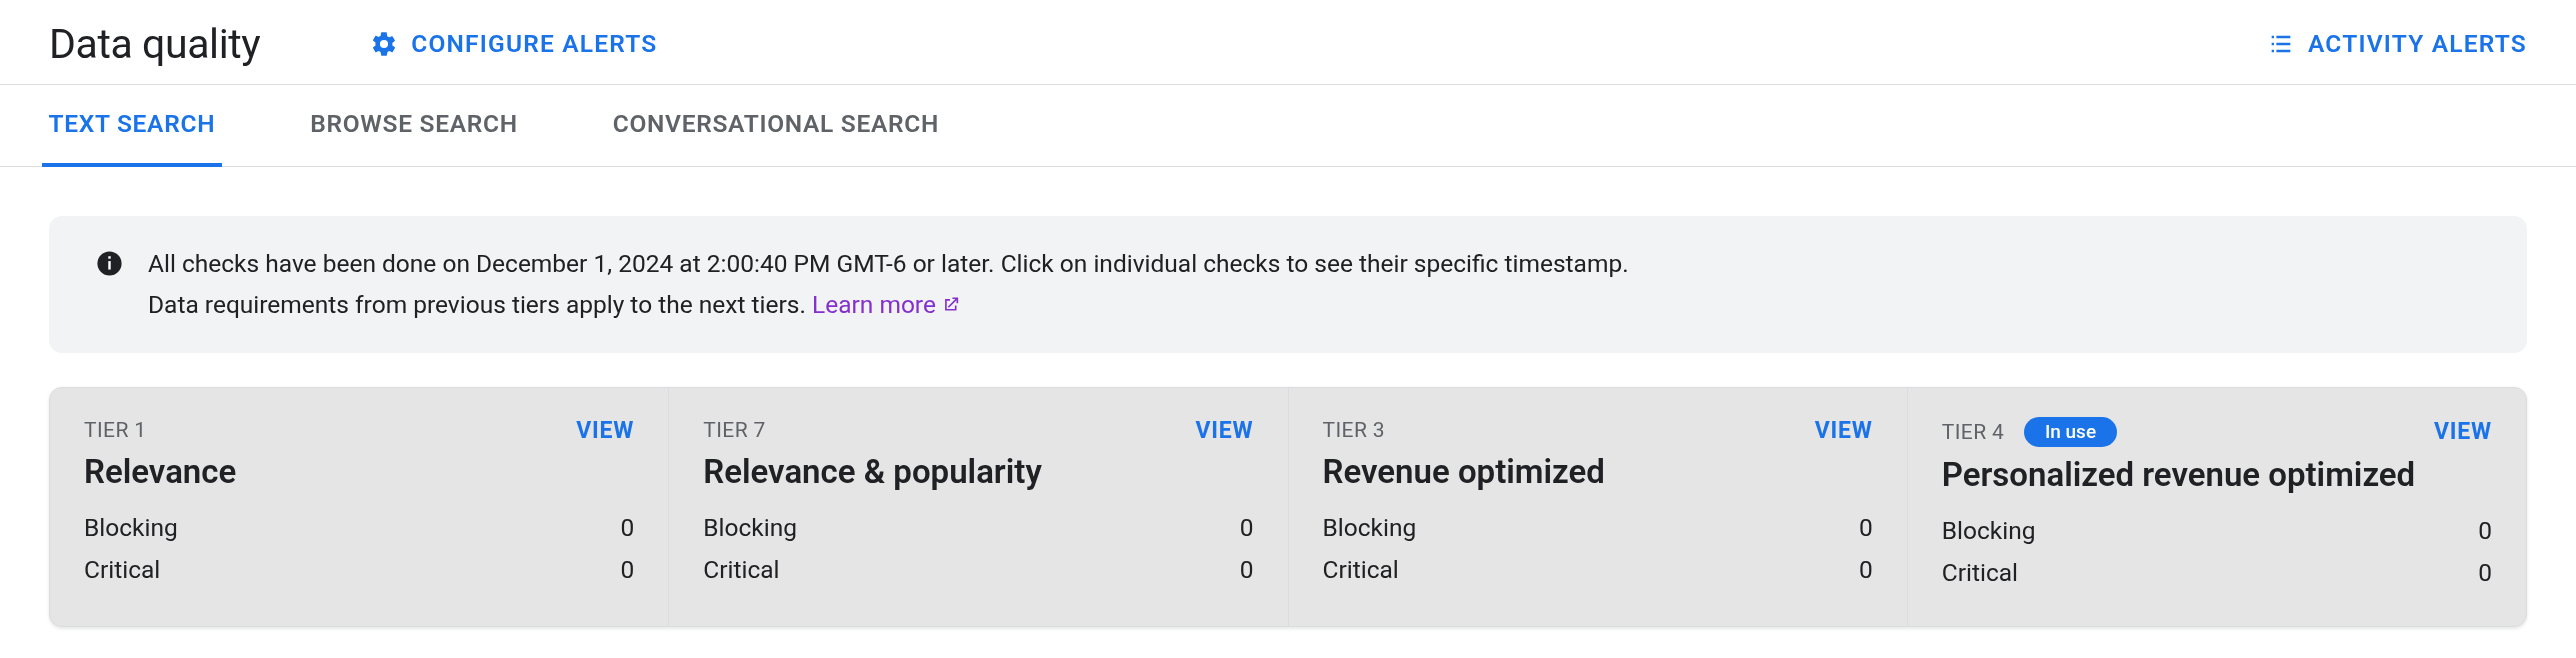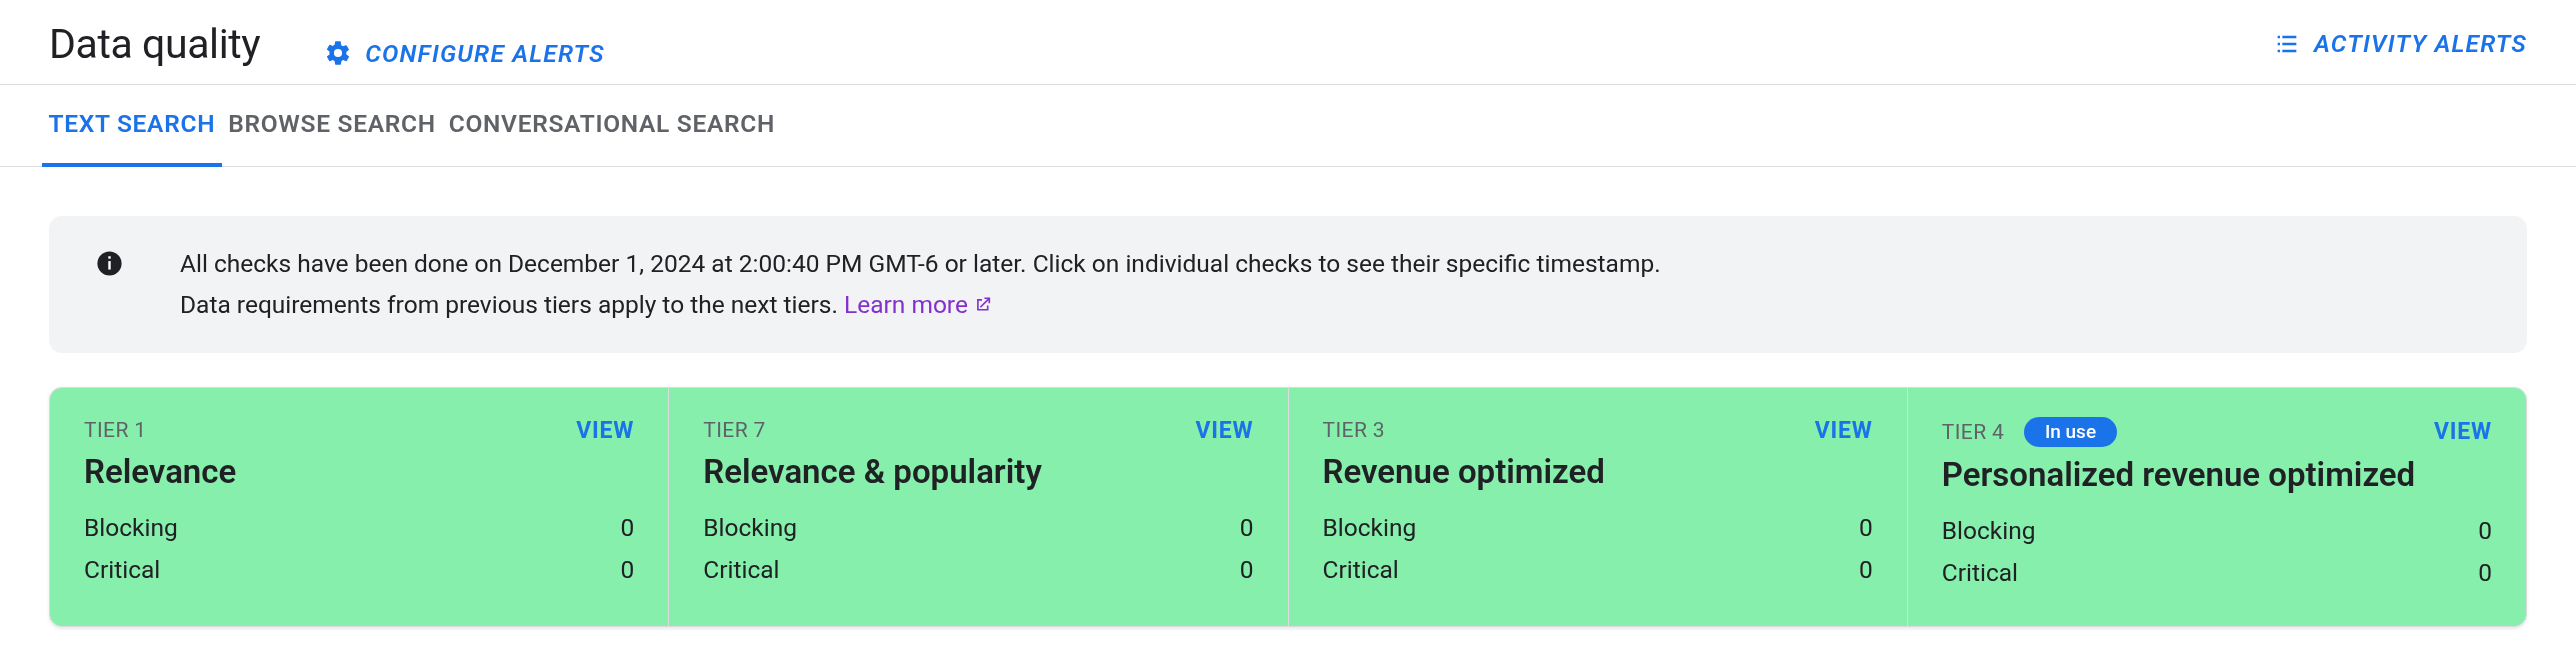--- a/index.html
+++ b/index.html
@@ -13,44 +13,44 @@
 
   .header {
     display: flex;
     align-items: center;
     justify-content: space-between;
     padding: 19.6px 49px 16.3px 49px;
     border-bottom: 0.8px solid #dadce0;
   }
   .header-left {
     display: flex;
-    align-items: flex-end;
-    gap: 64px;
+    align-items: center;
+    gap: 110px;
   }
   .page-title {
     font-size: 41px;
     font-weight: 400;
     color: #202124;
     letter-spacing: -0.4px;
   }
   .header-action {
     display: inline-flex;
     align-items: center;
     gap: 13px;
     color: #1a73e8;
     font-size: 24.5px;
     font-weight: 600;
     letter-spacing: 1.2px;
     cursor: pointer;
-    font-style: italic;
   }
   .header-action svg { width: 28px; height: 28px; fill: #1a73e8; }
 
   .tabs {
     display: flex;
+    gap: 82px;
     padding: 0 42px;
     border-bottom: 0.8px solid #dadce0;
     font-size: 24.5px;
     font-weight: 600;
     letter-spacing: 0.7px;
   }
   .tab {
     padding: 24.5px 6.5px 24.5px 6.5px;
     color: #5f6368;
     cursor: pointer;
@@ -60,21 +60,21 @@
   .tab.active {
     color: #1a73e8;
     border-bottom-color: #1a73e8;
   }
 
   .content { padding: 49px; }
 
   .info-banner {
     display: flex;
     align-items: flex-start;
-    gap: 56px;
+    gap: 24px;
     background: #f1f3f4;
     border-radius: 13px;
     padding: 28px 46px;
   }
   .info-banner .icon-wrap { padding-top: 4.9px; }
   .info-banner svg.info { width: 29px; height: 29px; }
   .info-text { font-size: 24.5px; color: #202124; line-height: 1.65; }
   .info-text .learn-more {
     color: #8430ce;
     cursor: pointer;
@@ -84,21 +84,21 @@
   }
   .info-text .learn-more svg { width: 19.6px; height: 19.6px; fill: #8430ce; }
 
   .tier-cards {
     display: flex;
     margin-top: 34px;
     border: 0.8px solid #dadce0;
     border-radius: 13px;
     box-shadow: 0 1.6px 3.3px rgba(60,64,67,.12);
     overflow: hidden;
-    background: #86efac;
+    background: #e5e5e5;
   }
   .tier-card {
     flex: 1;
     padding: 29px 34px 33px 34px;
     position: relative;
   }
   .tier-card + .tier-card { border-left: 0.8px solid #dadce0; }
   .tier-head {
     display: flex;
     justify-content: space-between;

